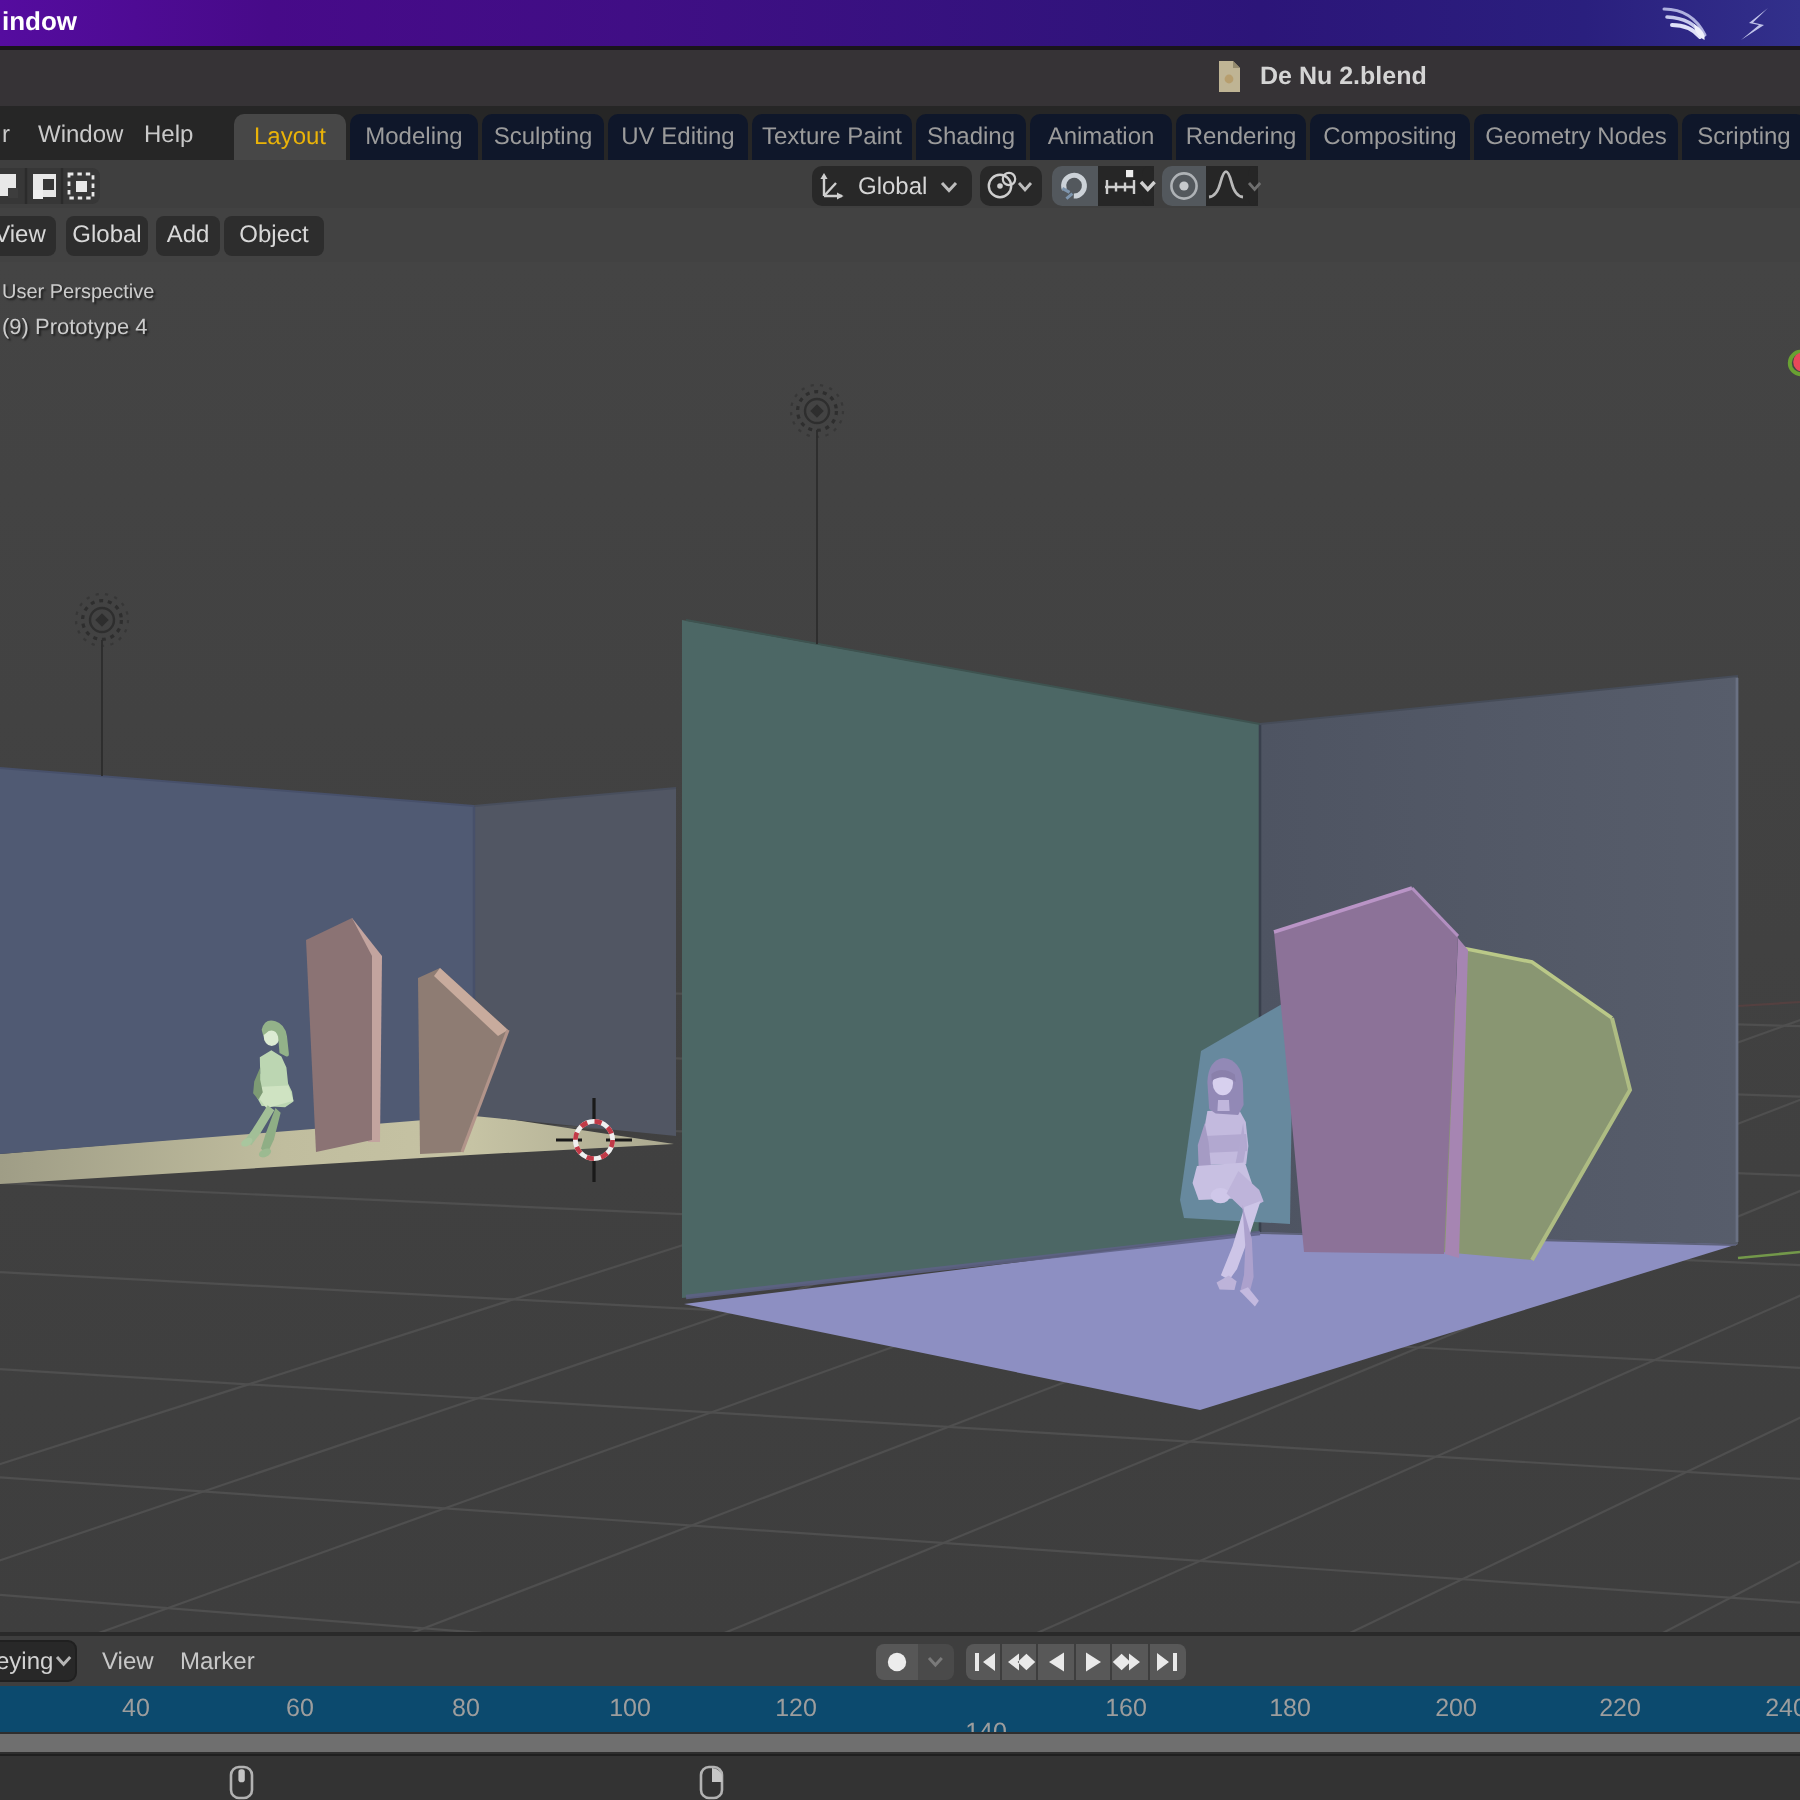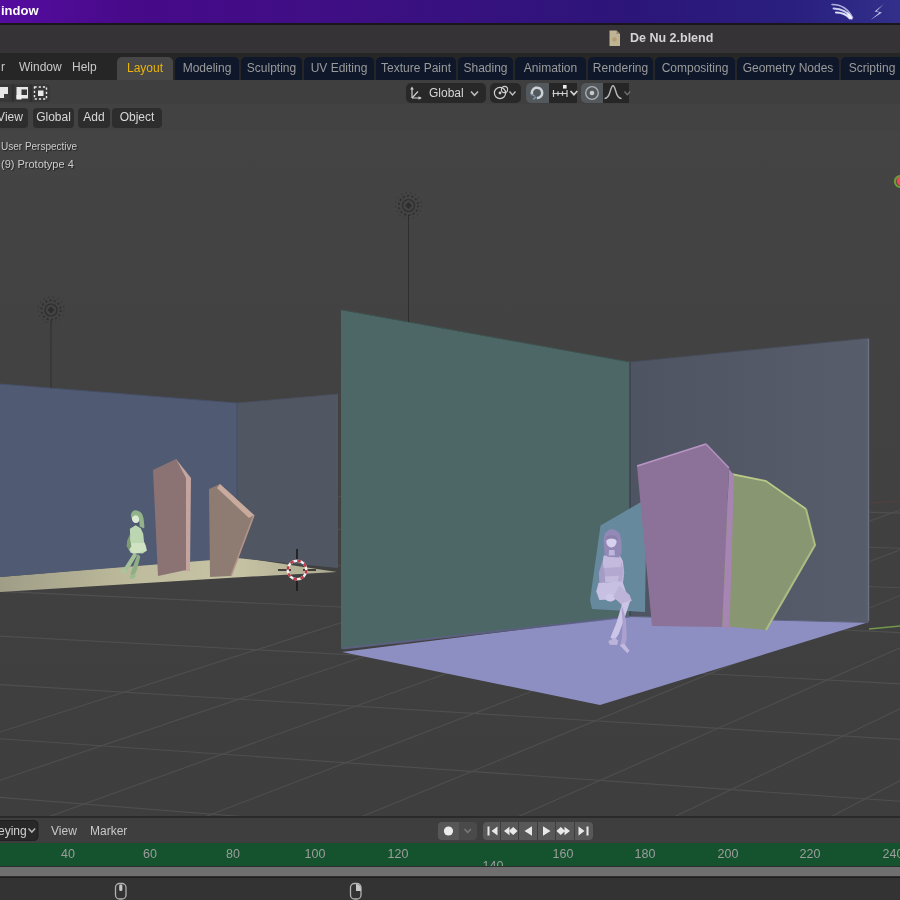--- a/index.html
+++ b/index.html
@@ -21,21 +21,21 @@
   #hdrrow{position:absolute;left:0;top:104px;width:900px;height:27px;background:#424242;}
   .hbtn{position:absolute;top:4px;height:20px;background:#2d2d2d;border-radius:4px;
     color:#d8d8d8;font-size:12px;text-align:center;line-height:18px;}
   #viewport{position:absolute;left:0;top:131px;width:900px;height:685px;}
   #vptext1{position:absolute;left:1px;top:141px;color:#cccccc;font-size:10px;
     text-shadow:1px 1px 1px rgba(0,0,0,0.55);}
   #vptext2{position:absolute;left:1px;top:158px;color:#cccccc;font-size:11px;
     text-shadow:1px 1px 1px rgba(0,0,0,0.55);}
   #tl-sep{position:absolute;left:0;top:816px;width:900px;height:2px;background:#2a2a2a;}
   #tl-header{position:absolute;left:0;top:818px;width:900px;height:25px;background:#3e3e3e;}
-  #tl-ruler{position:absolute;left:0;top:843px;width:900px;height:23px;background:#14532d;}
+  #tl-ruler{position:absolute;left:0;top:843px;width:900px;height:23px;background:#0c4a6e;}
   .rnum{position:absolute;top:4px;color:#9d9d9d;font-size:12.5px;transform:translateX(-50%);}
   #tl-scroll{position:absolute;left:0;top:866px;width:900px;height:11px;background:#2e2e2e;}
   #tl-scrollbar{position:absolute;left:-8px;top:867px;width:916px;height:9px;background:#6f6f6f;border-radius:4px;}
   #statusbar{position:absolute;left:0;top:877px;width:900px;height:23px;background:#333333;
     border-top:1px solid #1f1f1f;}
 </style>
 </head>
 <body>
 <div id="titlebar"></div>
 <div id="titletext">indow</div>

